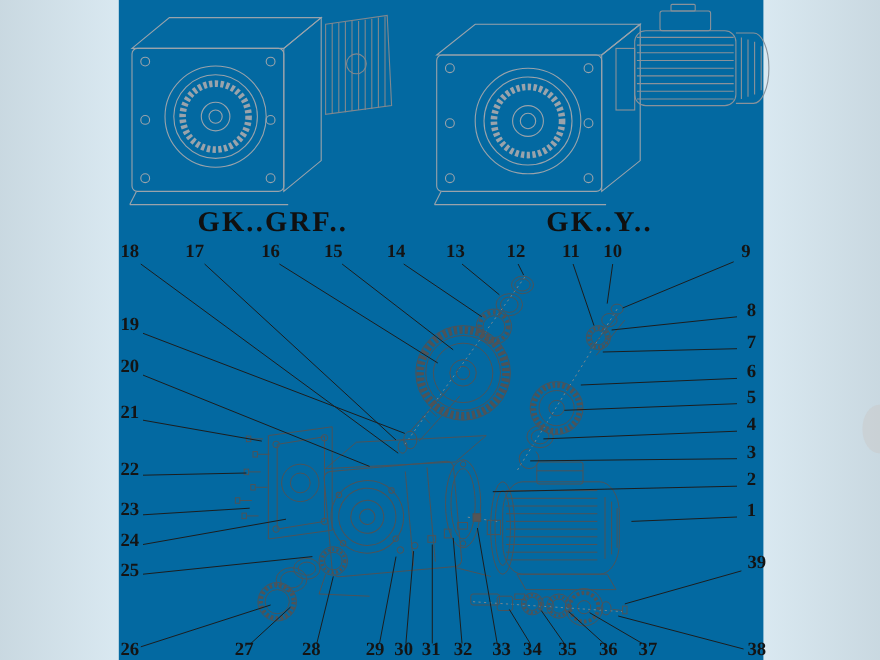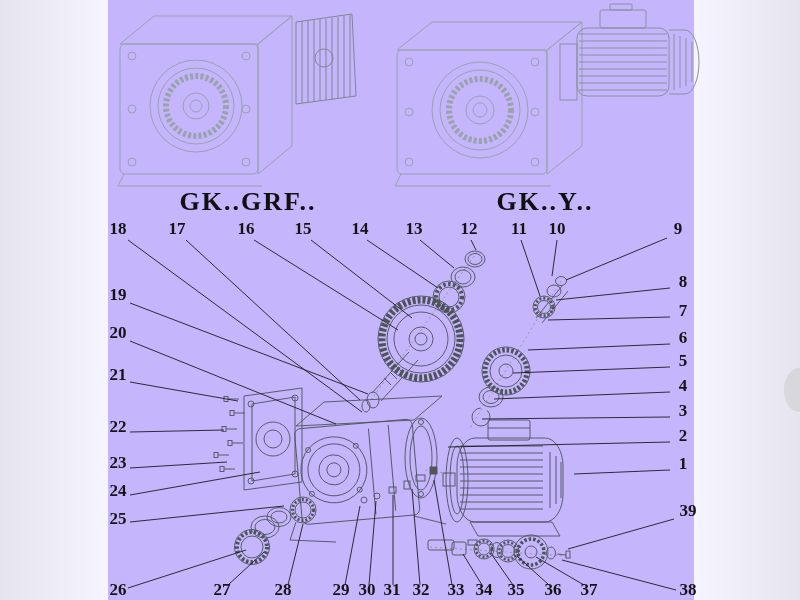--- a/index.html
+++ b/index.html
@@ -1,16 +1,16 @@
 <!DOCTYPE html>
 <html><head>
 <meta charset="utf-8">
 <style>
   html,body{margin:0;padding:0;background:#ffffff;}
-  .page{width:800px;height:600px;position:relative;background:#c4b5fd;overflow:hidden;
+  .page{width:800px;height:600px;position:relative;background:#0369a1;overflow:hidden;
         font-family:"Liberation Serif",serif;}
   svg{display:block;}
   .leader{stroke:#1c1c1c;stroke-width:0.9;fill:none;}
   .callout{font-family:"Liberation Serif",serif;font-weight:bold;font-size:17px;
            fill:#141414;text-anchor:middle;}
   .title{font-family:"Liberation Serif",serif;font-weight:bold;font-size:26px;
          fill:#101010;letter-spacing:2px;text-anchor:middle;}
 </style>
 </head>
 <body>

